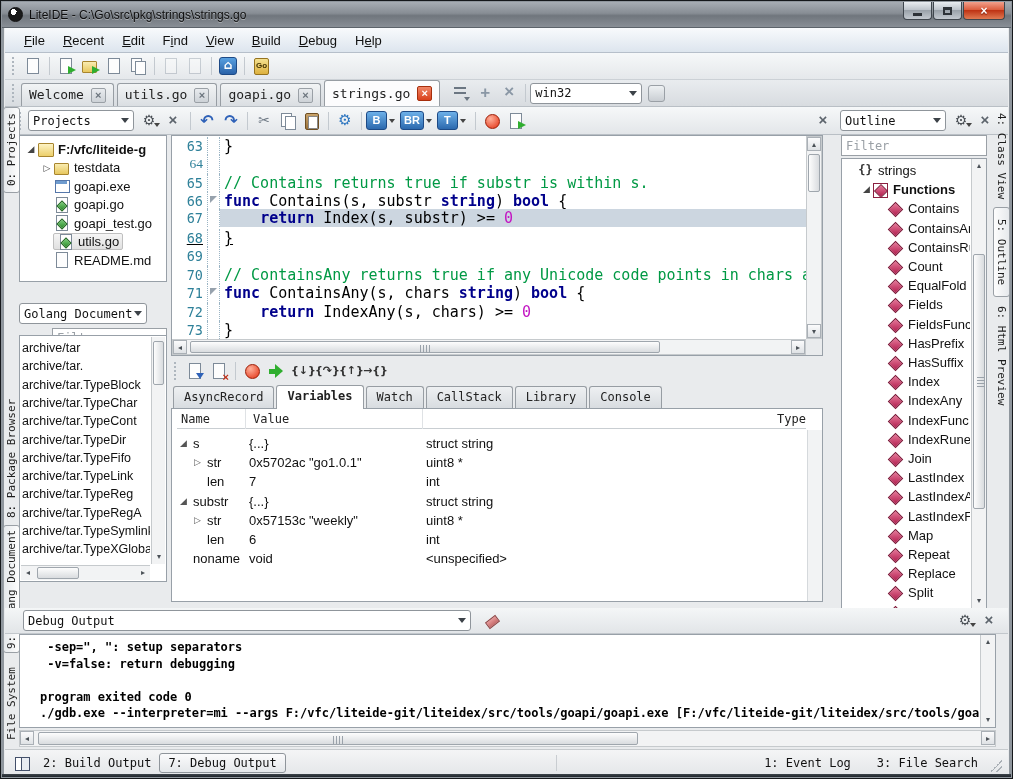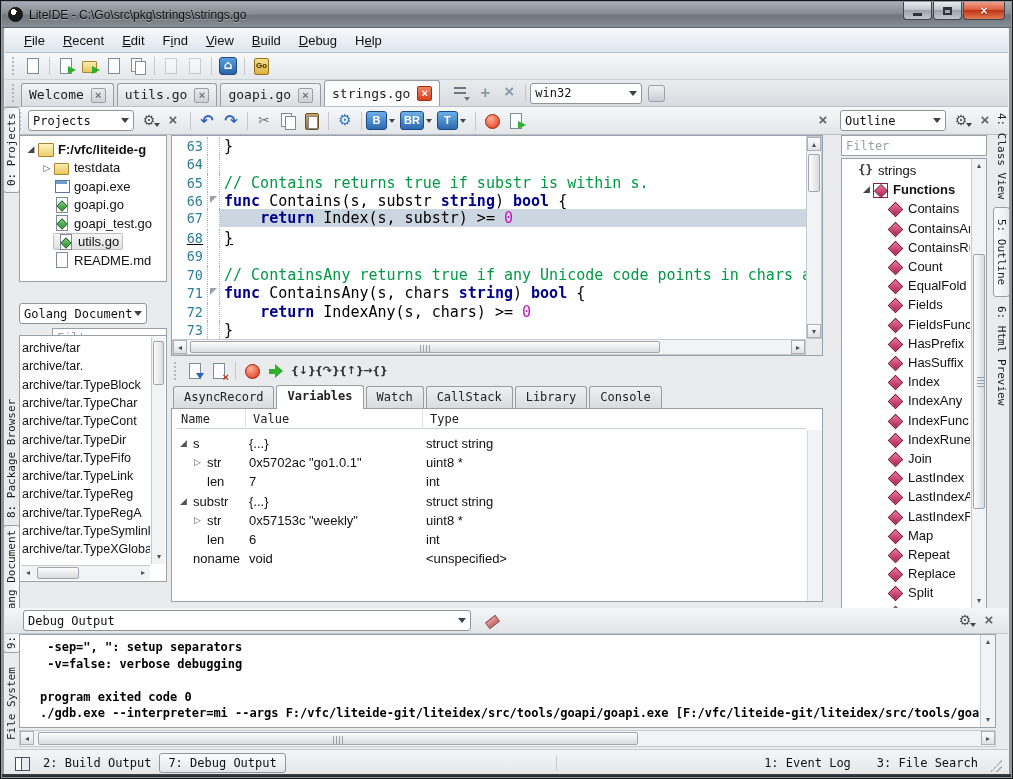--- a/index.html
+++ b/index.html
@@ -425,21 +425,21 @@
       <div class="list-row" style="top: 131.1px; width: 128px;">archive/tar.TypeLink</div>
       <div class="list-row" style="top: 149.4px; width: 128px;">archive/tar.TypeReg</div>
       <div class="list-row" style="top: 167.7px; width: 128px;">archive/tar.TypeRegA</div>
       <div class="list-row" style="top: 186px; width: 128px;">archive/tar.TypeSymlink</div>
       <div class="list-row" style="top: 204.3px; width: 128px;">archive/tar.TypeXGlobalHeader</div>
     </div>
 
   <div id="editor-box" class="panel">
     <div id="code-lines" style="position:absolute;left:0;top:1px;right:0;bottom:16px;overflow:hidden;">
         <div class="code-row" style="top: 0px;"><span class="gut">63</span><span class="fold"></span><span class="src"><span class="tok-p">}</span></span></div>
-        <div class="code-row" style="top: 18.4px;"><span class="gut">64</span><span class="fold"></span><span class="src"></span></div>
+        <div class="code-row" style="top: 18.4px; font-family: Liberation Serif, serif;"><span class="gut">64</span><span class="fold"></span><span class="src"></span></div>
         <div class="code-row" style="top: 36.8px;"><span class="gut">65</span><span class="fold"></span><span class="src"><span class="tok-c">// Contains returns true if substr is within s.</span></span></div>
         <div class="code-row" style="top: 55.2px;"><span class="gut">66</span><span class="fold marked"></span><span class="src"><span class="tok-k">func</span><span class="tok-p"> Contains(s, substr </span><span class="tok-k">string</span><span class="tok-p">) </span><span class="tok-k">bool</span><span class="tok-p"> {</span></span></div>
         <div class="code-row current" style="top: 72px;"><span class="gut">67</span><span class="fold"></span><span class="src"><span class="tok-p">    </span><span class="tok-k">return</span><span class="tok-p"> Index(s, substr) &gt;= </span><span class="tok-n">0</span></span></div>
         <div class="code-row" style="top: 92px; text-decoration: underline;"><span class="gut">68</span><span class="fold"></span><span class="src"><span class="tok-p">}</span></span></div>
         <div class="code-row" style="top: 110.4px;"><span class="gut">69</span><span class="fold"></span><span class="src"></span></div>
         <div class="code-row" style="top: 128.8px;"><span class="gut">70</span><span class="fold"></span><span class="src"><span class="tok-c">// ContainsAny returns true if any Unicode code points in chars are within s.</span></span></div>
         <div class="code-row" style="top: 147.2px;"><span class="gut">71</span><span class="fold marked"></span><span class="src"><span class="tok-k">func</span><span class="tok-p"> ContainsAny(s, chars </span><span class="tok-k">string</span><span class="tok-p">) </span><span class="tok-k">bool</span><span class="tok-p"> {</span></span></div>
         <div class="code-row" style="top: 165.6px;"><span class="gut">72</span><span class="fold"></span><span class="src"><span class="tok-p">    </span><span class="tok-k">return</span><span class="tok-p"> IndexAny(s, chars) &gt;= </span><span class="tok-n">0</span></span></div>
         <div class="code-row" style="top: 184px;"><span class="gut">73</span><span class="fold"></span><span class="src"><span class="tok-p">}</span></span></div>
       </div>
@@ -491,21 +491,21 @@
       <div class="dbg-tab active">Variables</div>
       <div class="dbg-tab">Watch</div>
       <div class="dbg-tab">CallStack</div>
       <div class="dbg-tab">Library</div>
       <div class="dbg-tab">Console</div>
     </div>
   <div id="vars-box" class="panel">
     <div id="vars-header">
         <div class="vh-cell" style="left: 5px; width: 72px;">Name</div>
         <div class="vh-cell" style="left: 77px; width: 177px;">Value</div>
-        <div class="vh-cell" style="left: 254px; width: 380px;">Type</div>
+        <div class="vh-cell" style="left: 254px; width: 380px; text-align: right;">Type</div>
         <div class="vcol-line" style="left: 73px; height: 20px;"></div>
         <div class="vcol-line" style="left: 250px; height: 20px;"></div>
       </div>
     <div id="vars-rows" style="position:absolute;left:0;top:21px;right:0;bottom:0;overflow:hidden;">
         <div class="var-row" style="top: 4px;">
           <span class="vexp" style="left: 8px;">◢</span>
           <span class="vname" style="left: 21px; width: 52px;">s</span>
           <span class="vval" style="left: 77px; width: 172px;">{...}</span>
           <span class="vtype" style="left: 254px; width: 370px;">struct string</span>
         </div>
@@ -686,21 +686,21 @@
       <span>Debug Output</span>
         <span class="arr"></span>
     </div>
     <span class="ic i-clear-icon" style="margin-left:12px;"></span>
     <span class="ic i-gear-icon" style="margin-left:auto;"></span>
     <span class="ic i-close-icon" style="margin:0 10px 0 4px;"></span>
   </div>
   <div id="dbgout-box" class="panel">
     <div id="out-lines" style="position:absolute;left:0;top:4px;right:16px;bottom:0;overflow:hidden;">
         <div class="out-line"> -sep=", ": setup separators</div>
-        <div class="out-line"> -v=false: verbose debugging</div>
+        <div class="out-line"> -v=false: return debugging</div>
         <div class="out-line"> </div>
         <div class="out-line">program exited code 0</div>
         <div class="out-line">./gdb.exe --interpreter=mi --args F:/vfc/liteide-git/liteidex/src/tools/goapi/goapi.exe [F:/vfc/liteide-git/liteidex/src/tools/goapi]</div>
       </div>
     <div class="sb v" style="right:0;top:0;width:15px;bottom:0;border:none;border-left:1px solid #c6cacd;">
       <div class="sbtn" style="left:0;top:0;border:none;background:none;">▴</div>
       <div class="sbtn" style="left:0;bottom:0;border:none;background:none;">▾</div>
     </div>
   </div>
   <div class="sb h" style="left:18px;top:729px;width:977px;height:17px;">

